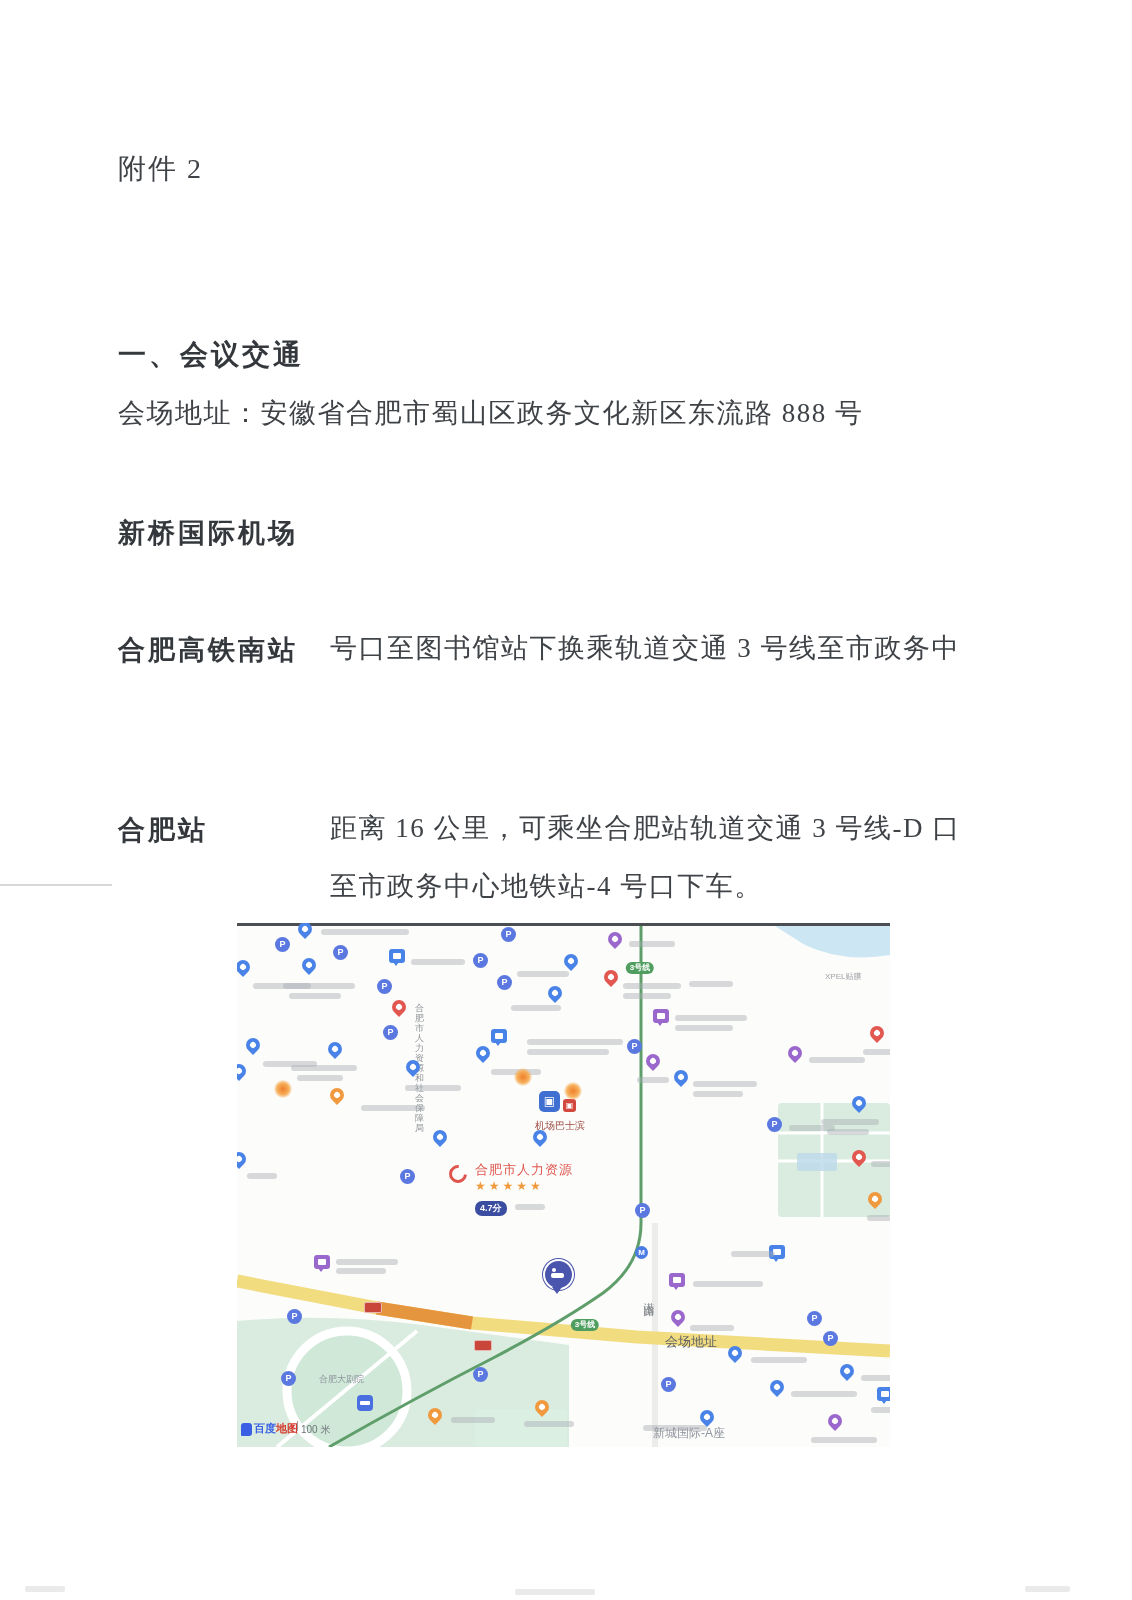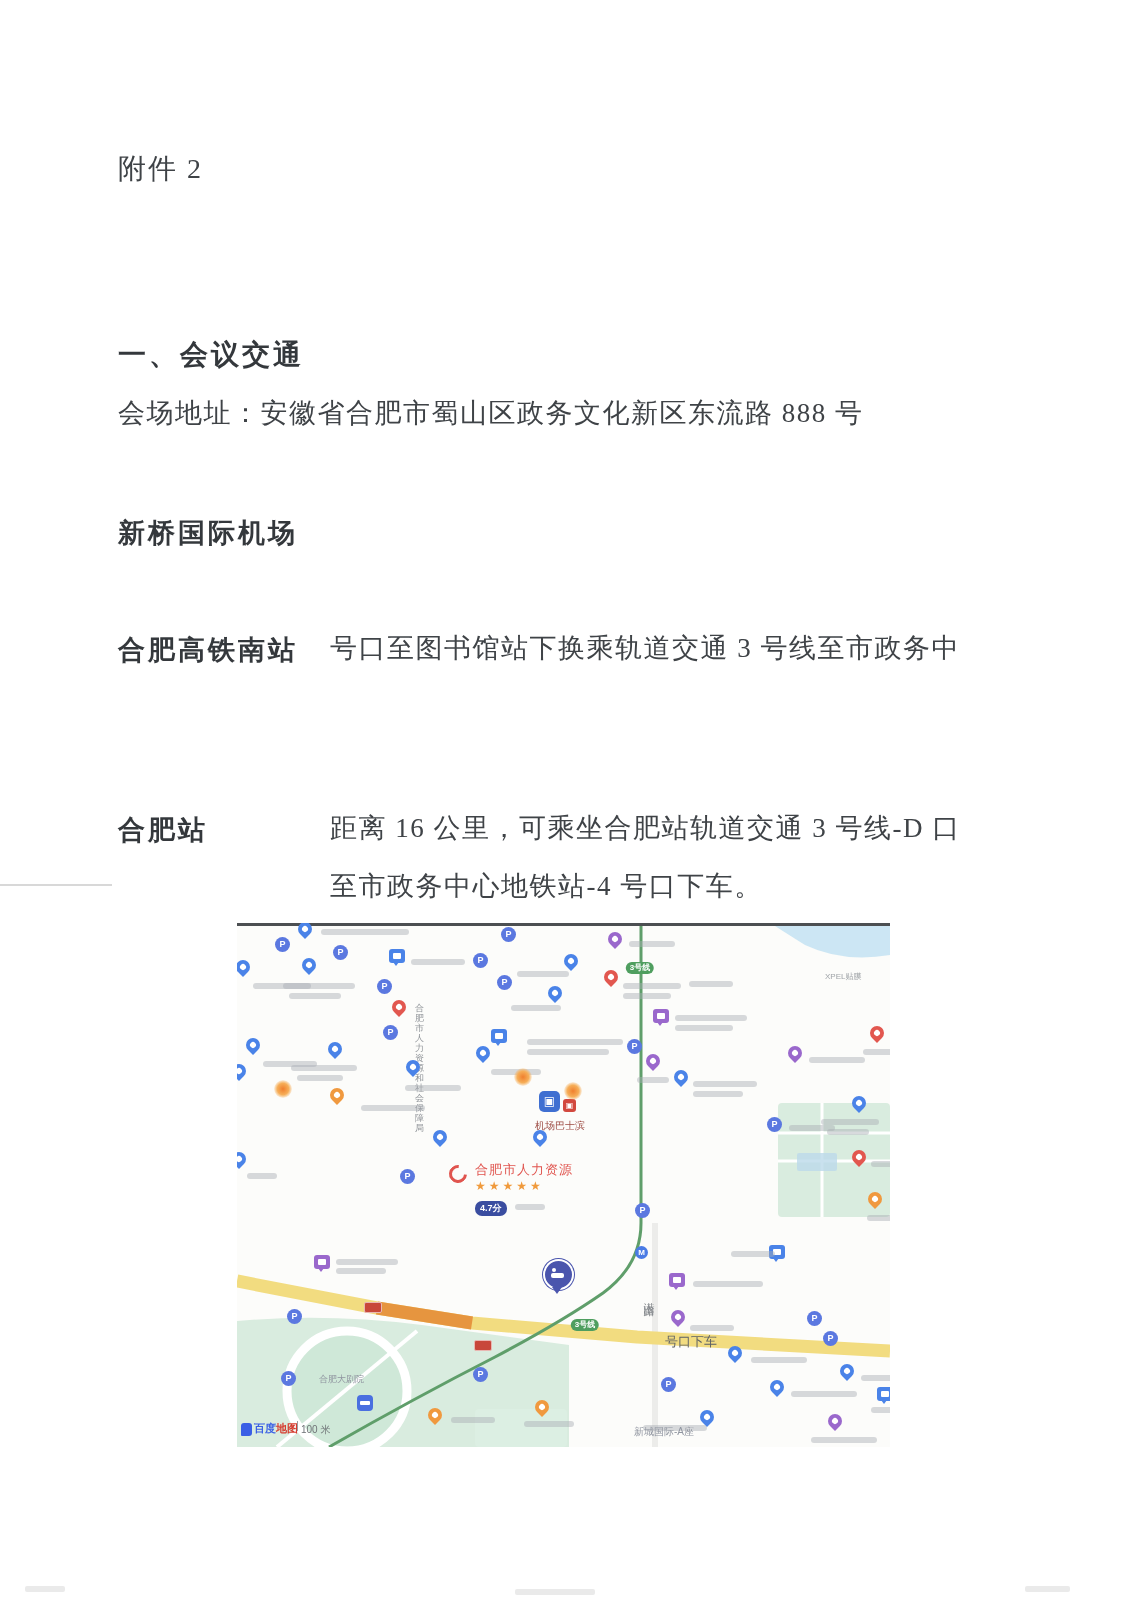--- a/index.html
+++ b/index.html
@@ -394,23 +394,23 @@
         <div class="mkw" style="left: 540px; top: 330px;">
           <div class="mk-icon mk-b"></div>
           <div class="blb" style="left: -46px; top: -2px; width: 44px;"></div>
         </div>
         <div class="mkw" style="left: 452px; top: 58px;">
           <div class="blb" style="left: 0px; top: 0px; width: 44px;"></div>
         </div>
       </div>
     <div id="tx-layer">
         <div class="mtext vert" style="left: 404px; top: 370px; color: rgb(131, 135, 139); font-size: 11px;">潜山路</div>
-        <div class="mtext" style="left: 428px; top: 410px; color: rgb(93, 97, 101); font-size: 13px;">号口下车</div>
+        <div class="mtext" style="left: 428px; top: 410px; color: rgb(93, 97, 101); font-size: 13px;">会场地址</div>
         <div class="mtext" style="left: 82px; top: 450px; color: rgb(144, 149, 160); font-size: 9px;">合肥大剧院</div>
-        <div class="mtext" style="left: 397px; top: 502px; color: rgb(144, 149, 160); font-size: 10px;">新城国际-A座</div>
+        <div class="mtext" style="left: 416px; top: 502px; color: rgb(144, 149, 160); font-size: 12px;">新城国际-A座</div>
         <div class="mtext" style="left: 588px; top: 48px; color: rgb(160, 164, 168); font-size: 8px;">XPEL贴膜</div>
       </div>
     <div id="pill-layer">
         <div class="pill" style="left: 403px; top: 45px;">3号线</div>
         <div class="pill" style="left: 348px; top: 402px;">3号线</div>
       </div>
 
     <div class="abs map-logo">
       <span class="logo-icon"></span><span class="logo-blue">百度</span><span class="logo-red">地图</span>
     </div>

